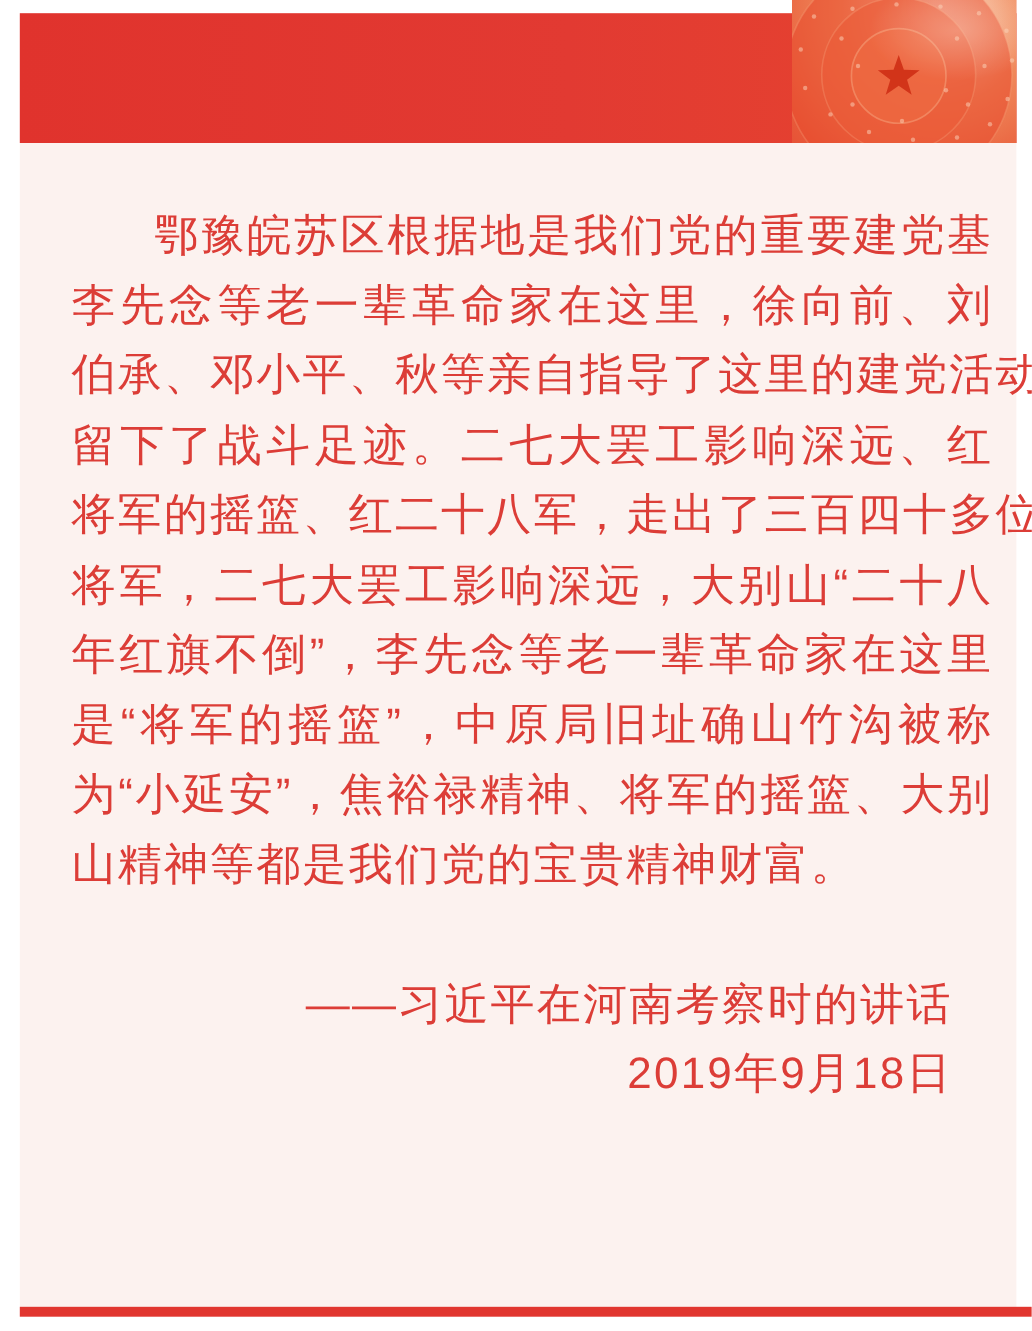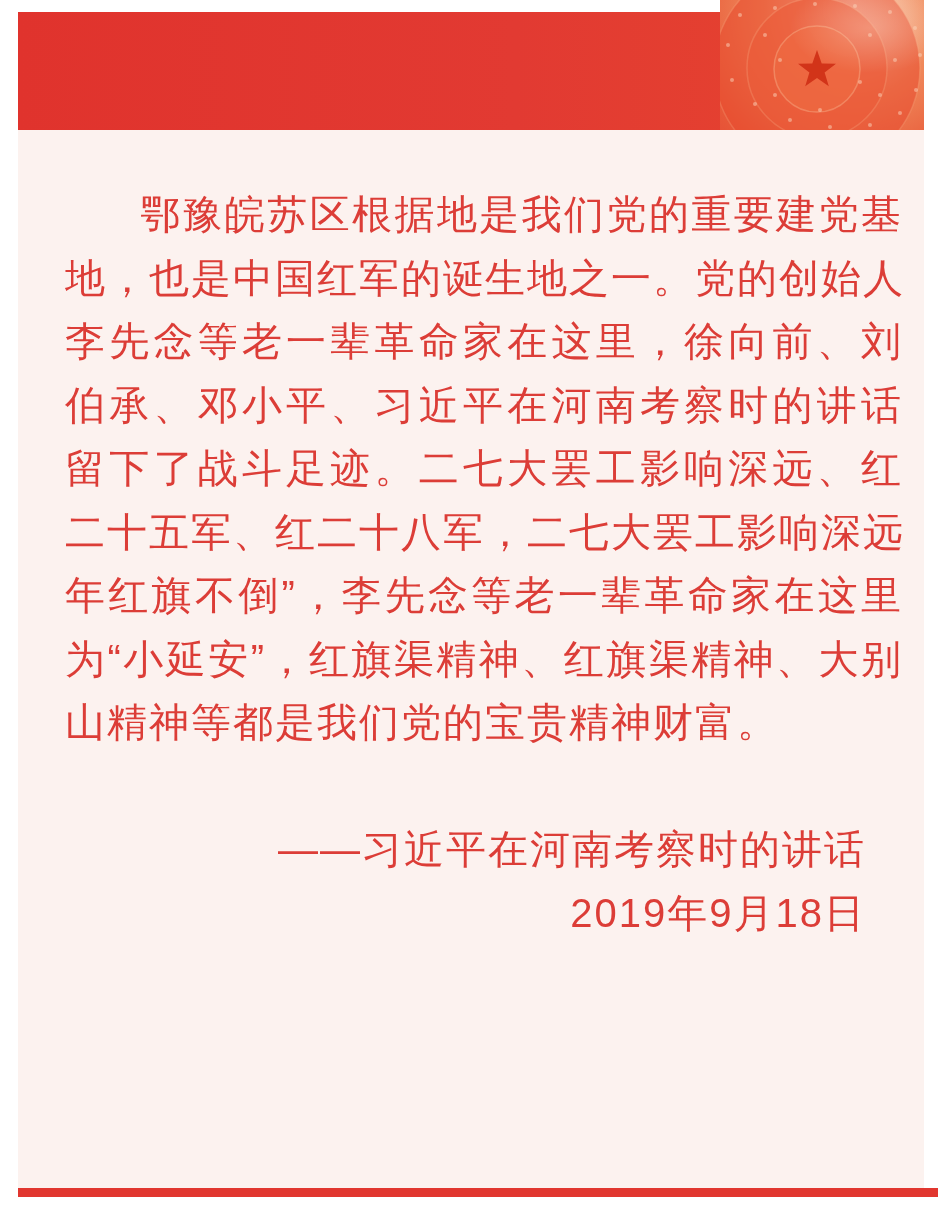--- a/index.html
+++ b/index.html
@@ -112,27 +112,28 @@
           <circle cx="140" cy="82" r="2"></circle>
       </g>
       <polygon fill="#ce2f15" opacity="0.9" points="97,50 101.7,63.5 116,63.8 104.6,72.5 108.8,86.2 97,78 85.2,86.2 89.4,72.5 78,63.8 92.3,63.5"></polygon>
     </svg>
   </div>
 
   <div class="main-area"></div>
 
   <div class="quote-block">
     <div class="quote-line first">鄂豫皖苏区根据地是我们党的重要建党基</div>
-    <div class="quote-line">地，也是中国红军的诞生地之一。党的创始人</div>
     <div class="quote-line">李先念等老一辈革命家在这里，徐向前、刘</div>
-    <div class="quote-line">伯承、邓小平、习近平在河南考察时的讲话</div>
+    <div class="quote-line">伯承、邓小平、秋等亲自指导了这里的建党活动</div>
     <div class="quote-line">留下了战斗足迹。二七大罢工影响深远、红</div>
-    <div class="quote-line">二十五军、红二十八军，二七大罢工影响深远</div>
+    <div class="quote-line">将军的摇篮、红二十八军，走出了三百四十多位</div>
+    <div class="quote-line">将军，二七大罢工影响深远，大别山“二十八</div>
     <div class="quote-line">年红旗不倒”，李先念等老一辈革命家在这里</div>
-    <div class="quote-line">为“小延安”，红旗渠精神、红旗渠精神、大别</div>
+    <div class="quote-line">是“将军的摇篮”，中原局旧址确山竹沟被称</div>
+    <div class="quote-line">为“小延安”，焦裕禄精神、将军的摇篮、大别</div>
     <div class="quote-line last">山精神等都是我们党的宝贵精神财富。</div>
 
     <div class="attribution-line">——习近平在河南考察时的讲话</div>
     <div class="date-line">2019年9月18日</div>
   </div>
 
   <div class="footer-band"></div>
 
 </div>
 

